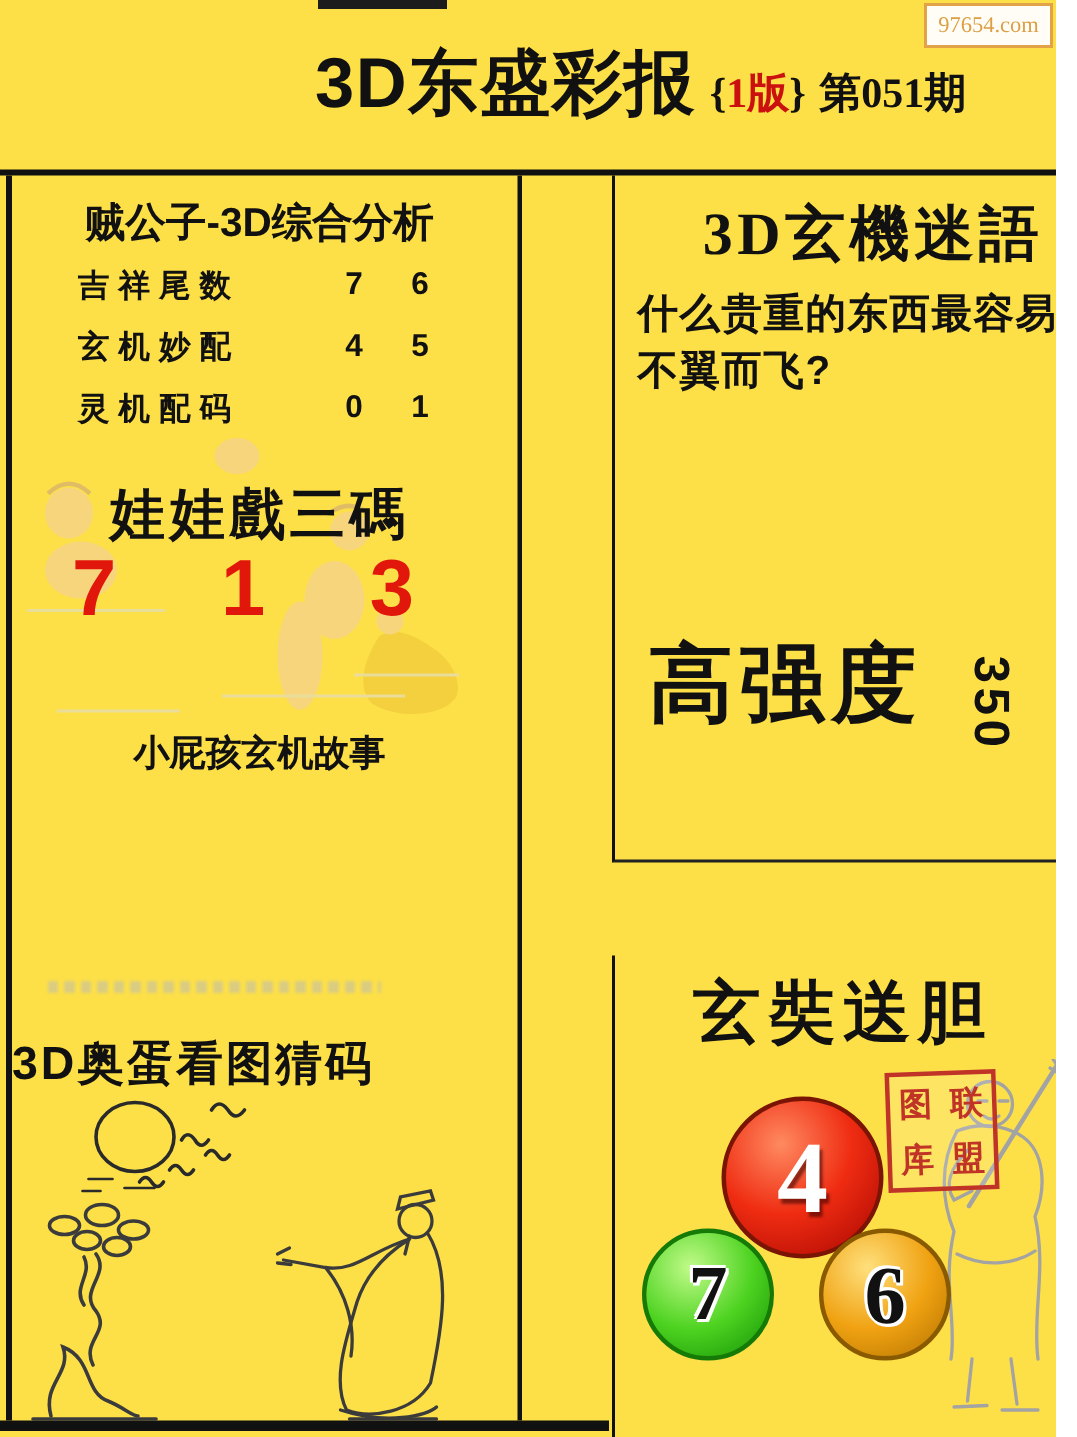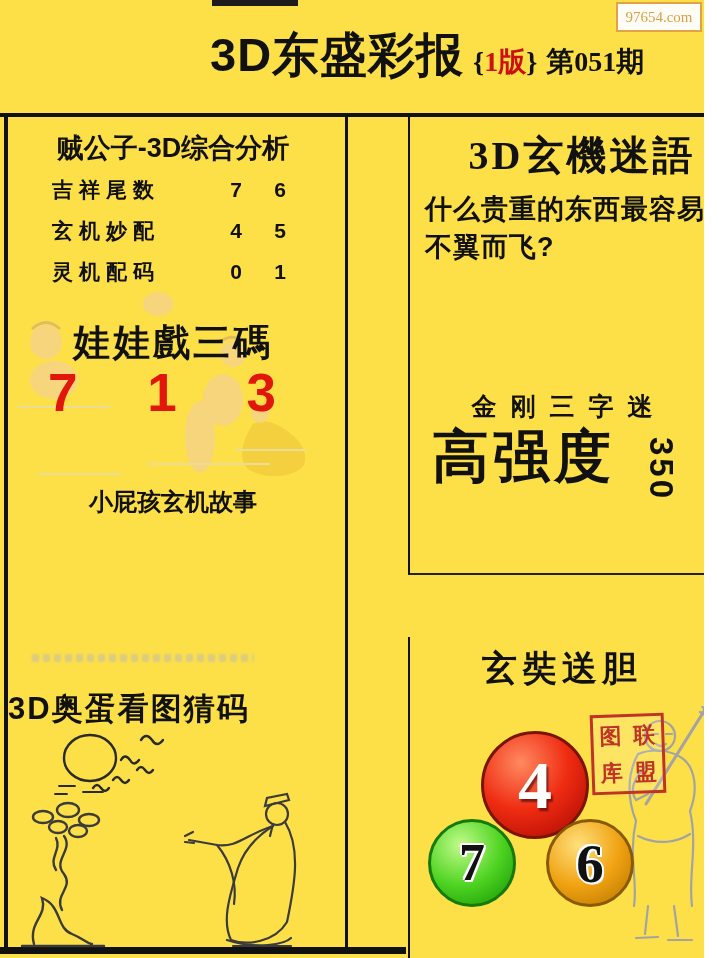--- a/index.html
+++ b/index.html
@@ -40,21 +40,21 @@
   .l-sun{left:45px;top:726px;width:150px;height:72px;}
   .l-tree{left:12px;top:798px;width:100px;height:150px;}
   .l-man{left:175px;top:792px;width:145px;height:156px;}
   
   .r-riddle-title{left:432px;top:128px;width:300px;text-align:center;font-size:40px;font-weight:900;letter-spacing:3px;}
   .r-riddle-text{left:425px;top:190px;width:286px;font-size:27px;font-weight:900;line-height:1.42;letter-spacing:1px;}
   .r-3char-title{left:412px;top:390px;width:300px;text-align:center;font-size:25px;font-weight:900;letter-spacing:14px;text-indent:14px;}
   .r-answer{left:432px;top:428px;font-size:57px;font-weight:900;letter-spacing:4px;line-height:1;}
   .r-350{left:618px;top:426px;width:86px;height:86px;display:flex;align-items:center;justify-content:center;}
   .r-350 span{display:inline-block;transform:rotate(90deg);font-size:33px;font-weight:700;letter-spacing:3px;}
-  .r-dan-title{left:412px;top:645px;width:300px;text-align:center;font-size:35px;font-weight:900;letter-spacing:5px;}
+  .r-dan-title{left:412px;top:645px;width:300px;text-align:center;font-size:45px;font-weight:900;letter-spacing:5px;}
   .monk{left:608px;top:706px;width:106px;height:250px;}
   .seal{left:591px;top:714px;width:68px;height:74px;border:3px solid #c03428;transform:rotate(-2deg);
         display:grid;grid-template-columns:1fr 1fr;grid-template-rows:1fr 1fr;place-items:center;
         color:#c03428;font-size:22px;font-weight:700;background:rgba(255,255,255,.15);}
   .ball{position:absolute;border-radius:50%;display:flex;align-items:center;justify-content:center;line-height:1;}
   .ball-red{left:481px;top:731px;width:102px;height:102px;border:3px solid #7a1505;
             background:radial-gradient(circle at 36% 28%,#ff8a60 0%,#ef2c12 48%,#b50d04 90%);
             font-size:68px;color:#fff;font-weight:900;text-shadow:2px 3px 2px rgba(60,0,0,.6);}
   .ball-green{left:428px;top:819px;width:82px;height:82px;border:3px solid #157a06;
             background:radial-gradient(circle at 36% 28%,#c2fb8a 0%,#4ed321 52%,#1c9e09 92%);
@@ -170,21 +170,20 @@
       <path d="M110,30 C126,56 120,92 112,130 C100,150 72,154 56,148 C46,128 56,100 63,76 C69,58 82,44 98,34"></path>
       <path d="M42,53 C56,70 62,92 59,112"></path>
       <path d="M52,148 C82,158 110,152 116,146"></path>
       <path d="M58,154 h58"></path>
     </g>
   </svg>
 
   <div class="abs r-riddle-title serif">3D玄機迷語</div>
   <div class="abs r-riddle-text">什么贵重的东西最容易不翼而飞?</div>
 
-  <div class="abs r-3char-title serif">金刚三字迷</div>
   <div class="abs r-answer serif">高强度</div>
   <div class="abs r-350">
     <span>350</span>
   </div>
 
   <div class="abs r-dan-title serif">玄奘送胆</div>
 
   <svg class="abs monk" viewBox="0 0 106 250">
     <g stroke="#a3a3a3" stroke-width="2.2" fill="none" stroke-linecap="round">
       <circle cx="52" cy="30" r="15"></circle>

